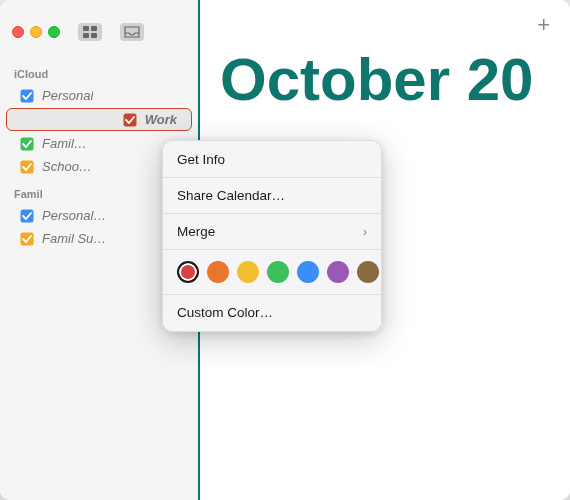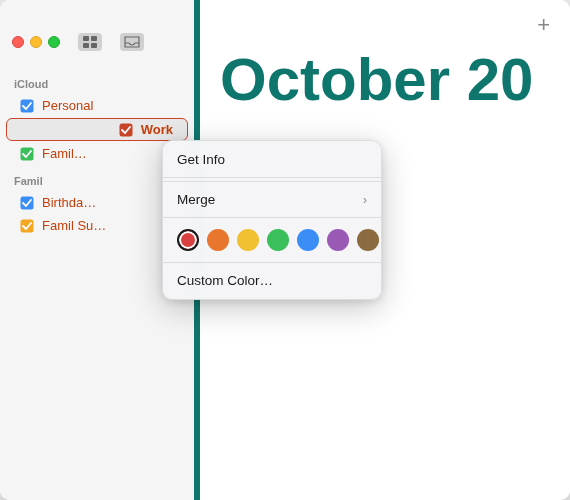--- a/index.html
+++ b/index.html
@@ -20,24 +20,24 @@
       border-radius: 10px;
       overflow: hidden;
       box-shadow: 0 10px 40px rgba(0,0,0,0.25);
       position: relative;
     }
 
     
     .sidebar {
       width: 200px;
       background: #f5f5f5;
-      border-right: 6px solid #0f766e;
+      border-right: 2px solid #0f766e;
       display: flex;
       flex-direction: column;
-      padding-top: 16px;
+      padding-top: 6px;
     }
 
     .titlebar {
       height: 52px;
       display: flex;
       align-items: center;
       padding: 0 12px;
       gap: 8px;
       background: #f5f5f5;
     }
@@ -109,23 +109,24 @@
       flex-shrink: 0;
     }
 
     .checkbox svg {
       width: 14px;
       height: 14px;
     }
 
     .item-label {
       font-size: 13px;
-      color: #c2410c;
+      color: #737373;
       white-space: nowrap;
       overflow: hidden;
+      font-style: italic;
     }
 
     
     .main-content {
       flex: 1;
       background: #ffffff;
       display: flex;
       flex-direction: column;
       padding: 50px 20px 20px 20px;
       position: relative;
@@ -263,31 +264,40 @@
     <div class="calendar-item">
       <div class="checkbox">
         <svg viewBox="0 0 14 14">
           <rect x="0.5" y="0.5" width="13" height="13" rx="2.5" fill="#3abf5a" stroke="none"></rect>
           <path d="M3 7 L6 10 L11 4" stroke="white" stroke-width="1.8" fill="none" stroke-linecap="round" stroke-linejoin="round"></path>
         </svg>
       </div>
       <span class="item-label">Famil…</span>
     </div>
 
+    <div class="calendar-item">
+      <div class="checkbox">
+        <svg viewBox="0 0 14 14">
+          <rect x="0.5" y="0.5" width="13" height="13" rx="2.5" fill="#f5a623" stroke="none"></rect>
+          <path d="M3 7 L6 10 L11 4" stroke="white" stroke-width="1.8" fill="none" stroke-linecap="round" stroke-linejoin="round"></path>
+        </svg>
+      </div>
+      <span class="item-label">Schoo…</span>
+    </div>
 
     <div class="sidebar-section-label">Famil</div>
 
     <div class="calendar-item">
       <div class="checkbox">
         <svg viewBox="0 0 14 14">
           <rect x="0.5" y="0.5" width="13" height="13" rx="2.5" fill="#3a8ef5" stroke="none"></rect>
           <path d="M3 7 L6 10 L11 4" stroke="white" stroke-width="1.8" fill="none" stroke-linecap="round" stroke-linejoin="round"></path>
         </svg>
       </div>
-      <span class="item-label">Birthda…</span>
+      <span class="item-label">Personal…</span>
     </div>
 
     <div class="calendar-item">
       <div class="checkbox">
         <svg viewBox="0 0 14 14">
           <rect x="0.5" y="0.5" width="13" height="13" rx="2.5" fill="#f5a623" stroke="none"></rect>
           <path d="M3 7 L6 10 L11 4" stroke="white" stroke-width="1.8" fill="none" stroke-linecap="round" stroke-linejoin="round"></path>
         </svg>
       </div>
       <span class="item-label">Famil Su…</span>
@@ -303,20 +313,23 @@
   </div>
 
   <div class="context-menu">
 
     <div class="menu-item">
       <span>Get Info</span>
     </div>
 
     <div class="menu-separator"></div>
 
+    <div class="menu-item">
+      <span>Share Calendar…</span>
+    </div>
 
     <div class="menu-separator"></div>
 
 
     <div class="menu-item">
       <span>Merge</span>
       <span class="menu-item-chevron">›</span>
     </div>
 
     <div class="menu-separator"></div>

